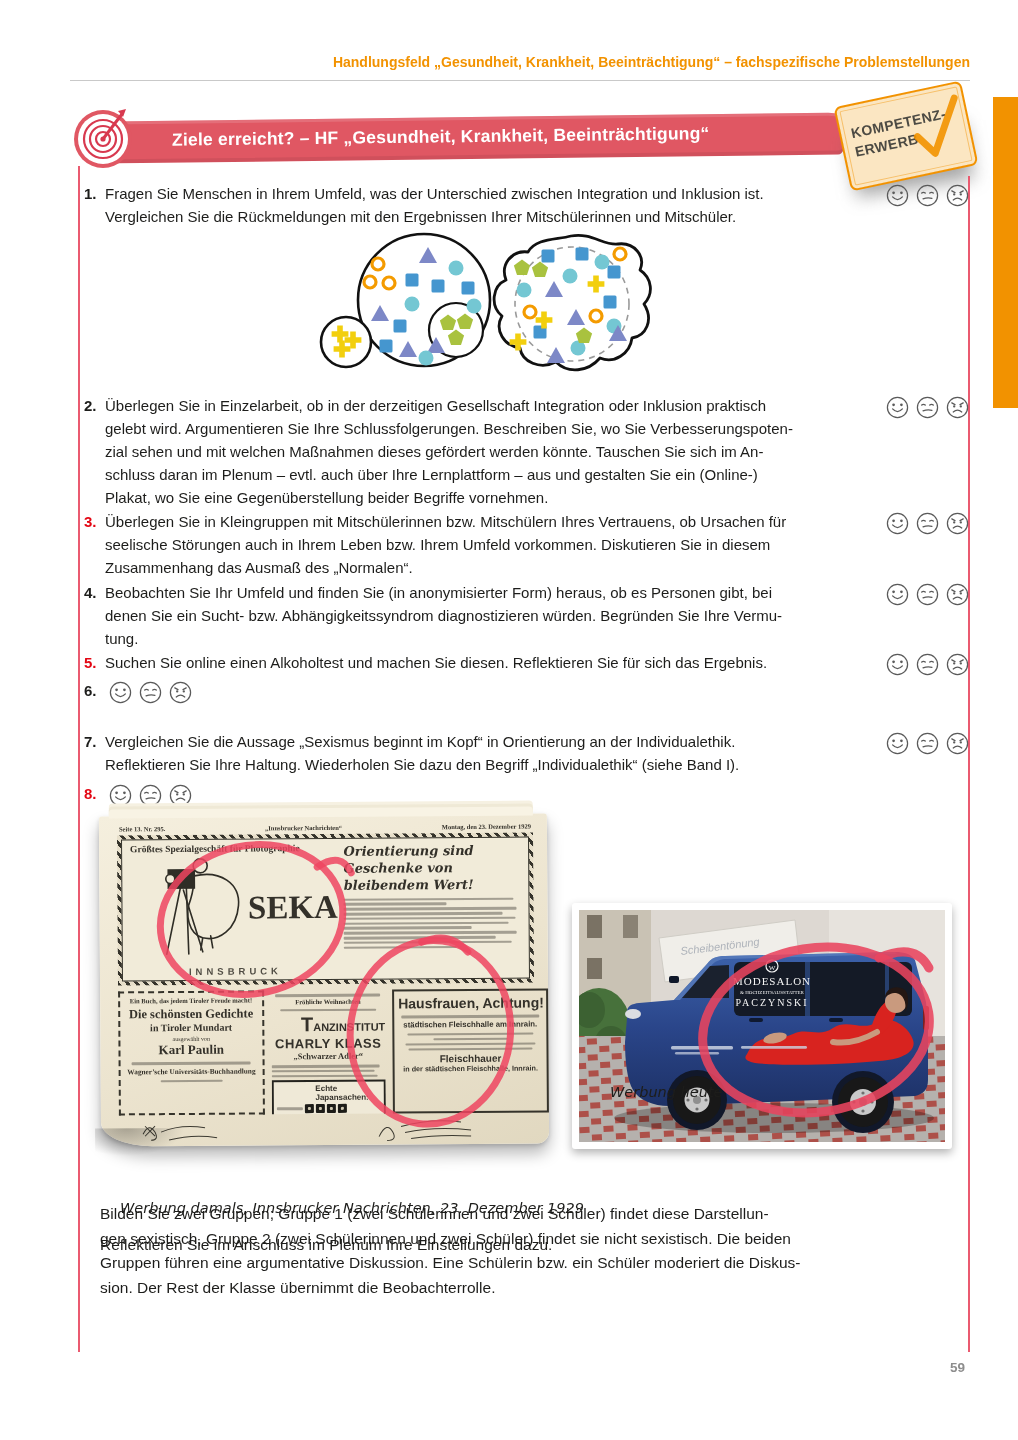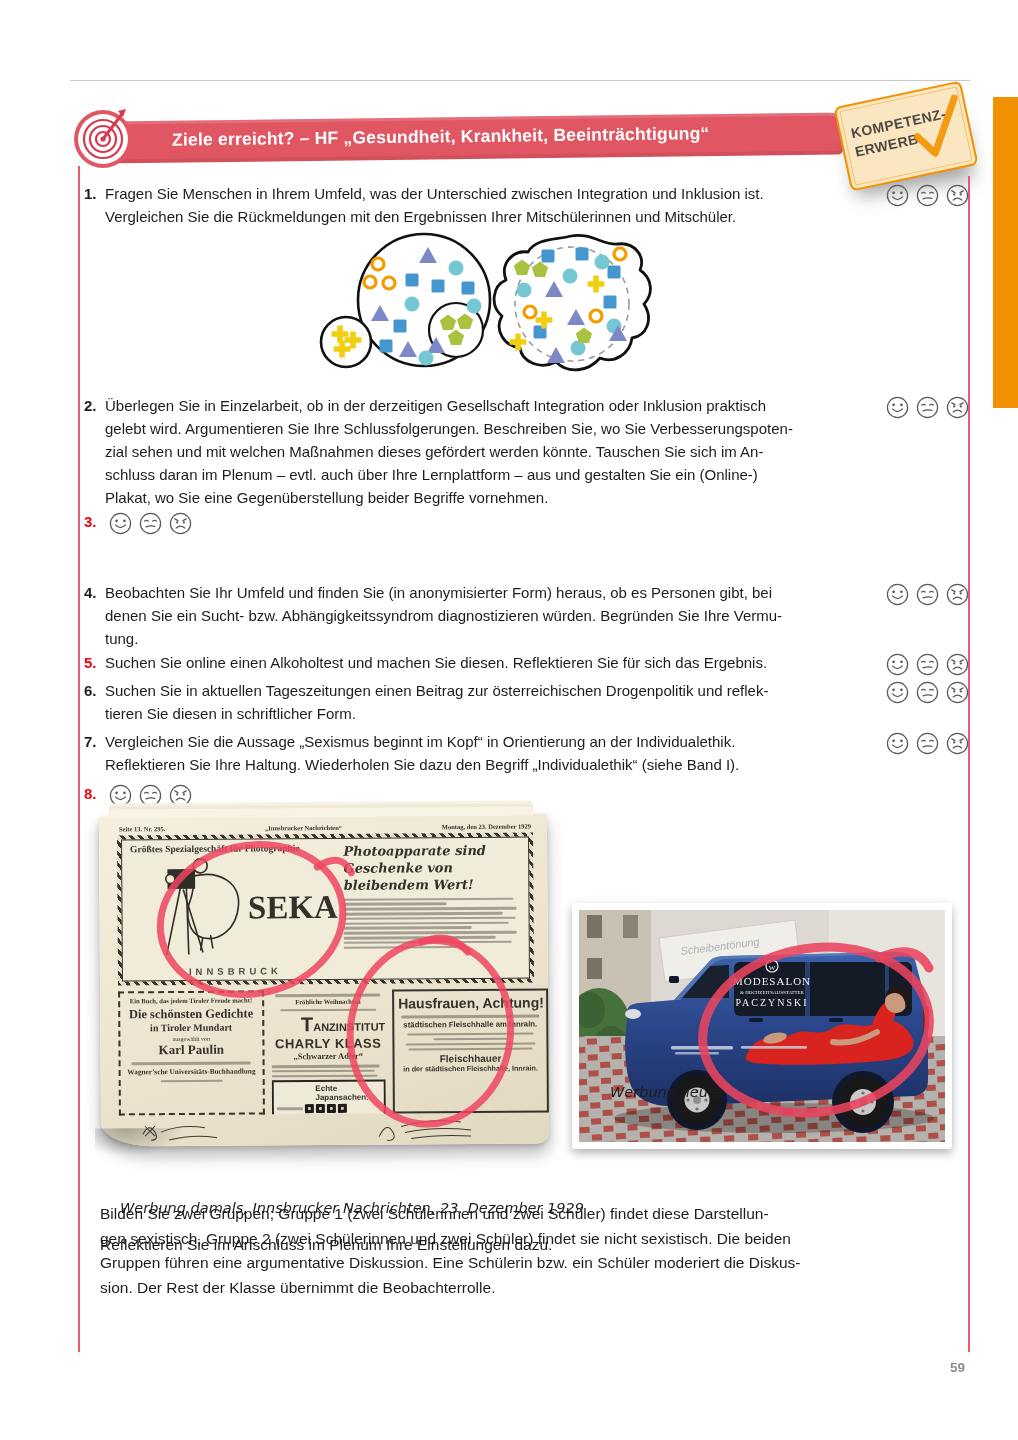--- a/index.html
+++ b/index.html
@@ -130,20 +130,21 @@
       <circle cx="10.3" cy="12.8" r="1.3" fill="#5a5a5a"></circle>
       <circle cx="17.7" cy="12.8" r="1.3" fill="#5a5a5a"></circle>
       <path d="M9.2 19 Q14 15 18.8 19" fill="none" stroke="#5a5a5a" stroke-width="1.4" stroke-linecap="round"></path>
     </symbol>
     <symbol id="shp" viewBox="0 0 0 0"></symbol>
   </defs>
 </svg>
 
 <div class="page">
 
+  <div class="breadcrumb">Handlungsfeld „Gesundheit, Krankheit, Beeinträchtigung“ – fachspezifische Problemstellungen</div>
   <div class="top-divider"></div>
   <div class="orange-tab"></div>
 
   <div class="goal-banner">
     <span class="banner-text">Ziele erreicht?  – HF „Gesundheit, Krankheit, Beeinträchtigung“</span>
   </div>
   <div class="target-wrap">
     <svg width="64" height="64" viewBox="0 0 64 64">
       <circle cx="31" cy="33" r="29" fill="#e05763"></circle>
       <circle cx="31" cy="33" r="25" fill="#ffffff"></circle>
@@ -282,20 +283,23 @@
           <use href="#sm-unsure"></use>
         </svg>
         <svg class="smiley">
           <use href="#sm-sad"></use>
         </svg>
       </span>
   </div>
 
   <div class="task" style="top:510px">
     <span class="num red">3.</span>
+    <span class="text">Überlegen Sie in Kleingruppen mit Mitschülerinnen bzw. Mitschülern Ihres Vertrauens, ob Ursachen für
+seelische Störungen auch in Ihrem Leben bzw. Ihrem Umfeld vorkommen. Diskutieren Sie in diesem
+Zusammenhang das Ausmaß des „Normalen“.</span>
     <span class="smileys">
         <svg class="smiley">
           <use href="#sm-happy"></use>
         </svg>
         <svg class="smiley">
           <use href="#sm-unsure"></use>
         </svg>
         <svg class="smiley">
           <use href="#sm-sad"></use>
         </svg>
@@ -331,22 +335,20 @@
           <use href="#sm-unsure"></use>
         </svg>
         <svg class="smiley">
           <use href="#sm-sad"></use>
         </svg>
       </span>
   </div>
 
   <div class="task" style="top:679px">
     <span class="num">6.</span>
-    <span class="text">Suchen Sie in aktuellen Tageszeitungen einen Beitrag zur österreichischen Drogenpolitik und reflek-
-tieren Sie diesen in schriftlicher Form.</span>
     <span class="smileys">
         <svg class="smiley">
           <use href="#sm-happy"></use>
         </svg>
         <svg class="smiley">
           <use href="#sm-unsure"></use>
         </svg>
         <svg class="smiley">
           <use href="#sm-sad"></use>
         </svg>
@@ -406,21 +408,21 @@
                   <circle cx="34" cy="25" r="4.5" fill="#f1ebd9"></circle>
                   <circle cx="64" cy="12" r="7"></circle>
                   <path d="M58,22 C84,16 104,30 102,52 C100,76 82,88 66,84 C52,80 48,60 54,46 C57,36 58,28 58,22 Z"></path>
                   <path d="M66,84 l-2,12 M74,82 l2,12"></path>
                 </g>
               </svg>
               <div class="np-brand">SEKA</div>
               <div class="np-city">INNSBRUCK</div>
             </div>
             <div class="np-top-right">
-              <div class="np-script-head">Photoapparate sind Geschenke von bleibendem Wert!</div>
+              <div class="np-script-head">Orientierung sind Geschenke von bleibendem Wert!</div>
               <div class="bars">
                 <div class="bar" style="width:96%"></div>
                   <div class="bar" style="width:58%"></div>
                 <div class="bar" style="width:98%"></div>
                   <div class="bar" style="width:90%"></div>
                 <div class="bar" style="width:97%"></div>
                   <div class="bar" style="width:93%"></div>
                 <div class="bar" style="width:72%"></div>
                   <div class="bar" style="width:98%"></div>
                 <div class="bar" style="width:86%"></div>

